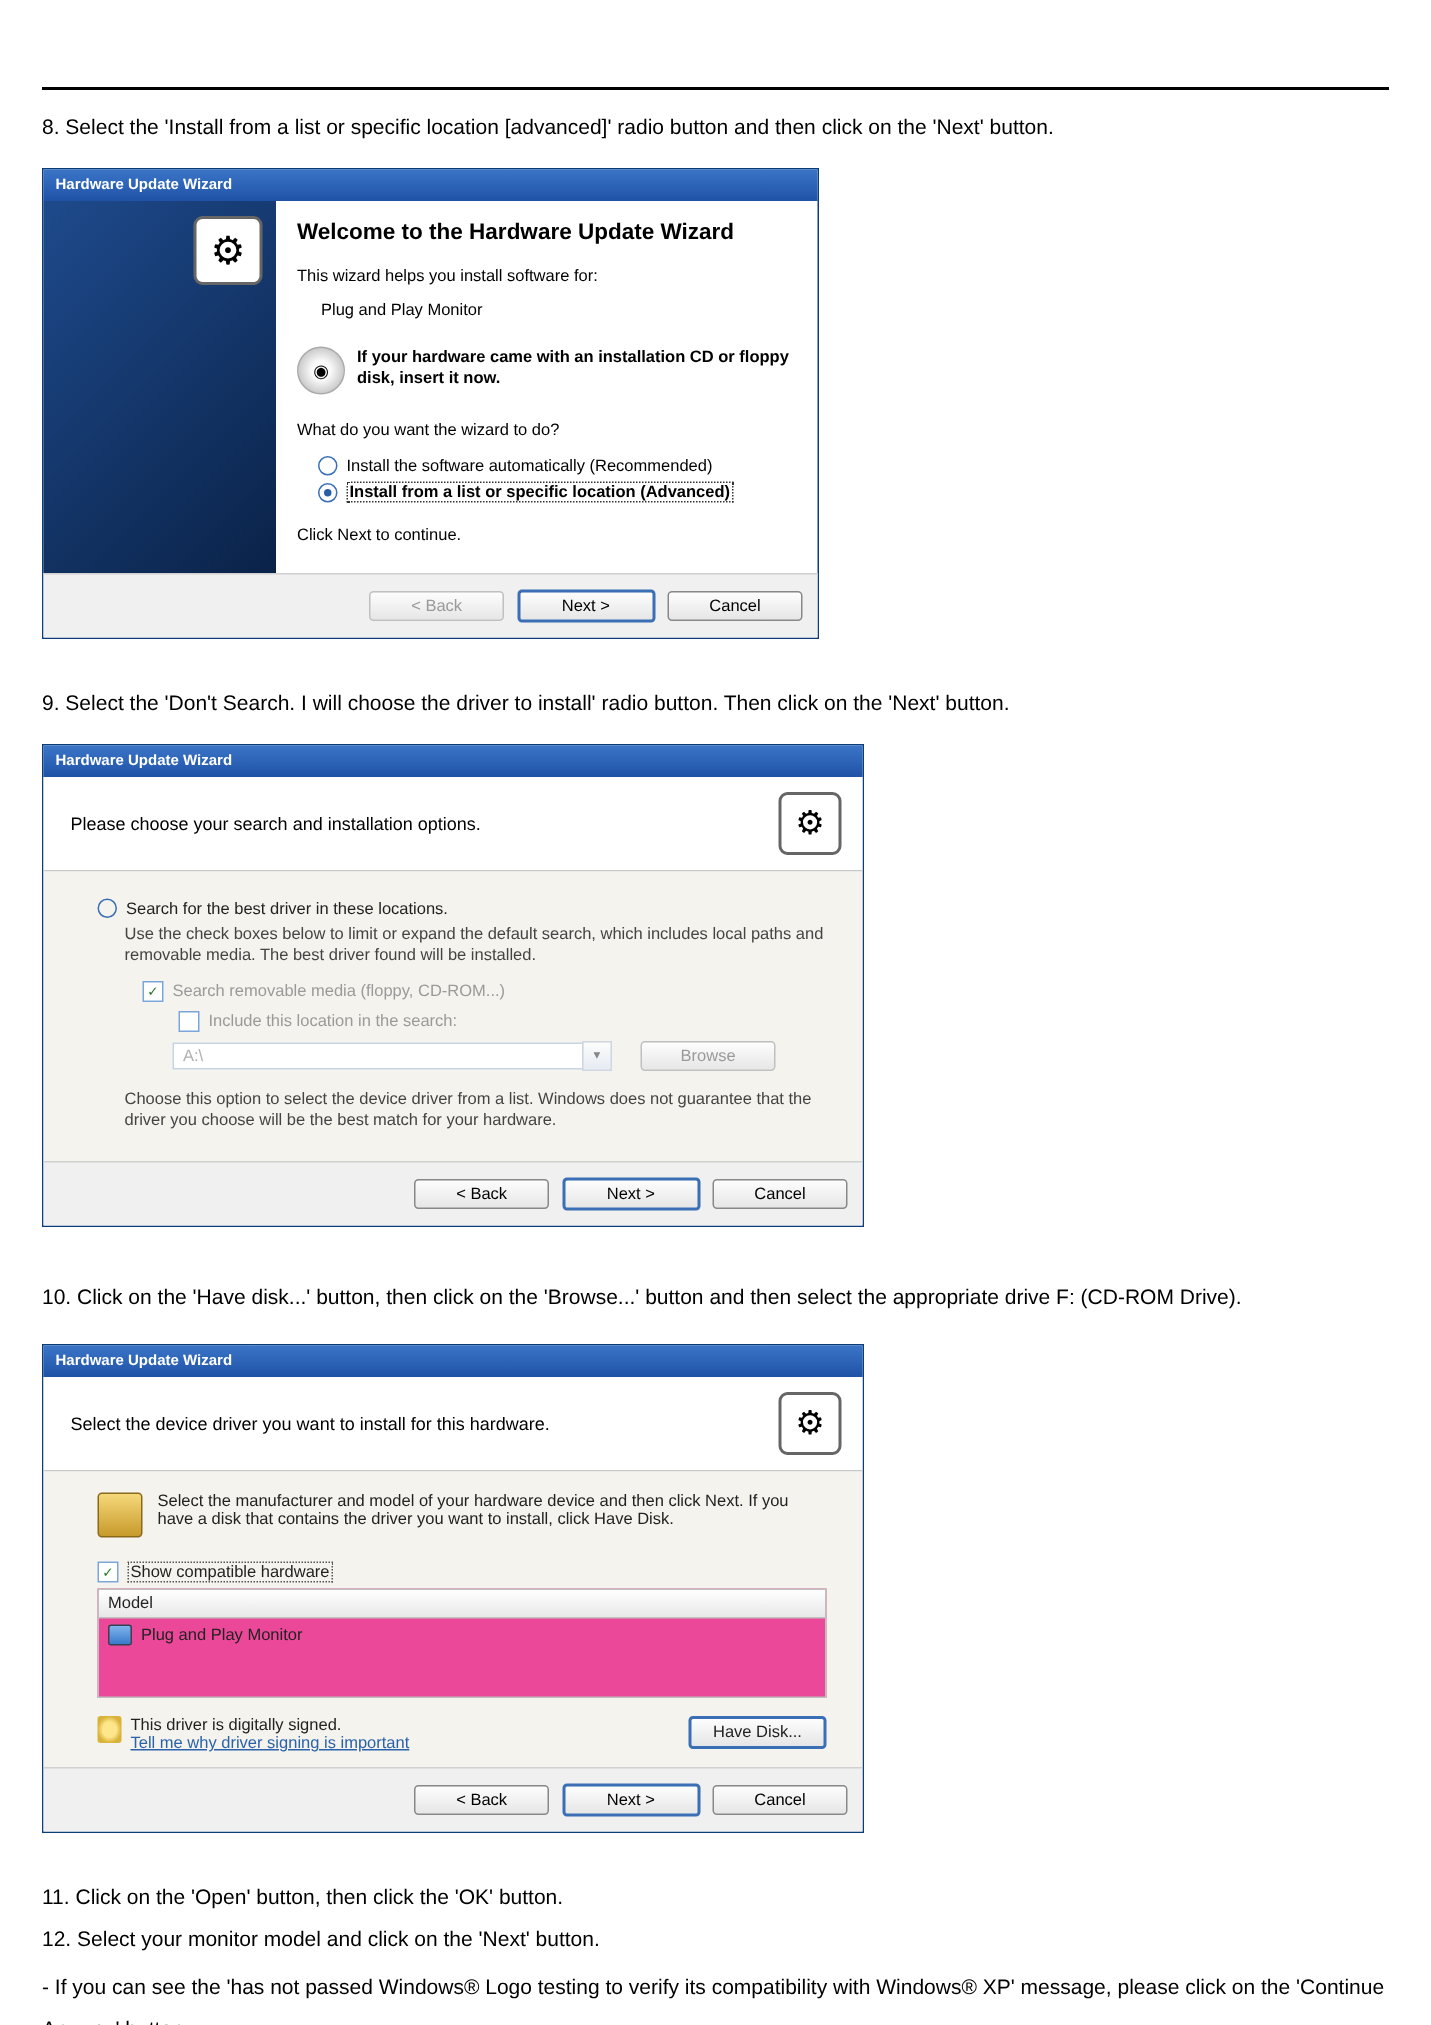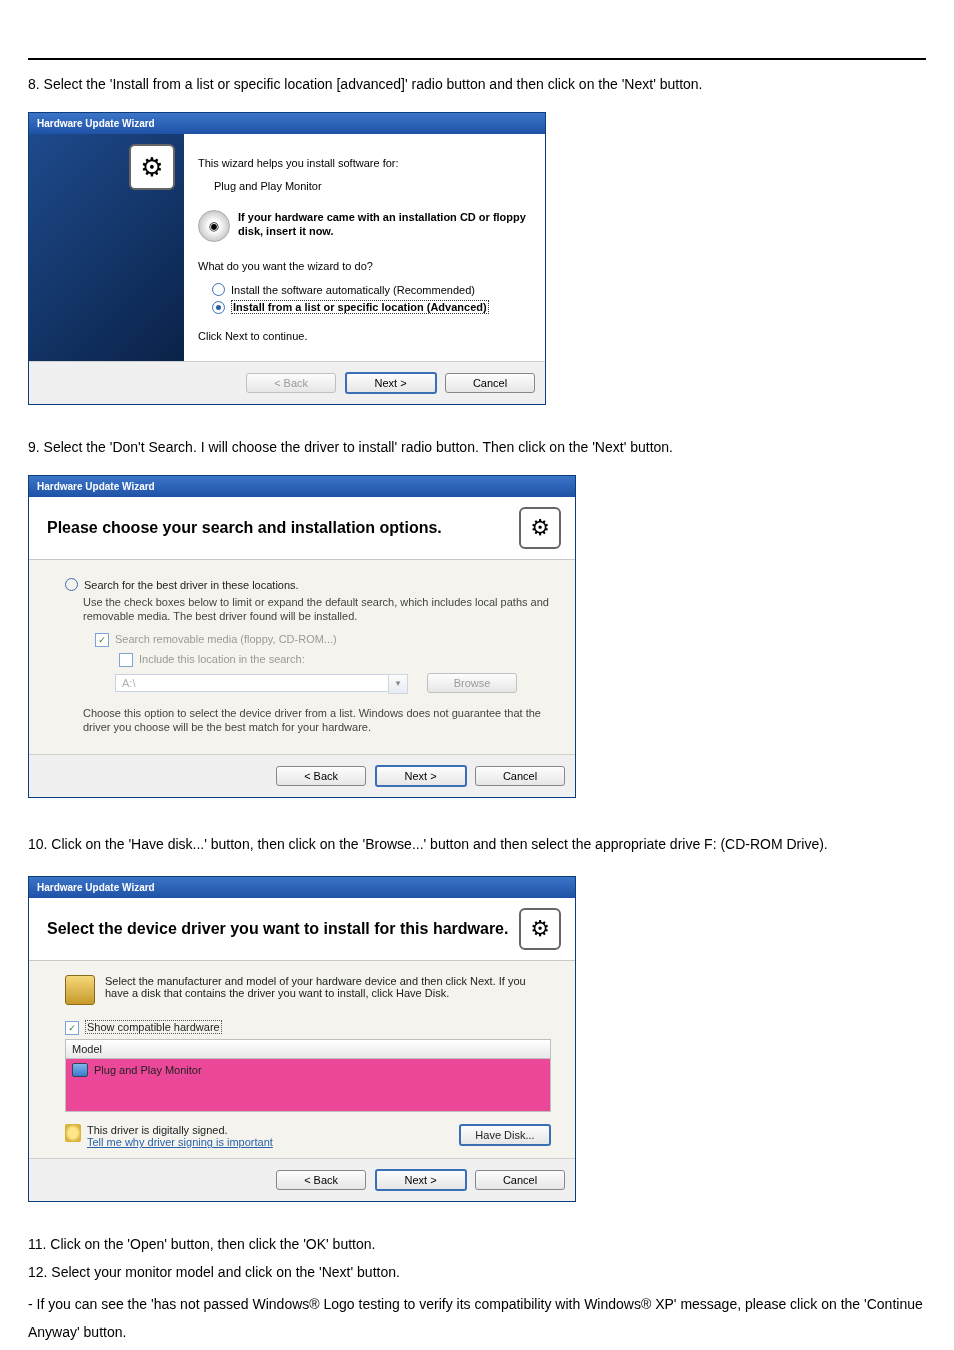--- a/index.html
+++ b/index.html
@@ -117,21 +117,21 @@
 
   
   .wizard-head2 {
     background: #fff;
     padding: 10px 14px 10px 18px;
     border-bottom: 1px solid #c8c8c8;
     display: flex;
     align-items: center;
     justify-content: space-between;
   }
-  .wizard-head2 .h2txt { font-weight: bold; font-size: 16px; }
+  .wizard-head2 .h2txt { font-weight: normal; font-size: 12px; }
   .chip-sm {
     width: 38px; height: 38px;
     background: #fff; border: 2px solid #666; border-radius: 6px;
     display: flex; align-items: center; justify-content: center; font-size: 22px;
   }
   .body2 { background: #f4f3ee; padding: 14px 24px 10px 36px; font-size: 11px; color: #222; }
   .body2 .sub { color: #444; margin: 4px 0 10px 18px; line-height: 14px; }
   .chk { width: 12px; height: 12px; border: 1px solid #7aa5d8; background: #fff; display: inline-flex; align-items: center; justify-content: center; font-size: 9px; color: #2a7a2a; margin-right: 6px; vertical-align: middle; }
   .disabled-txt { color: #9a9a9a; }
   .path-box { display: inline-block; width: 260px; border: 1px solid #c7d3e2; background: #fff; color: #b0b0b0; padding: 2px 6px; font-size: 11px; }
@@ -156,20 +156,21 @@
 
   <p class="instruction">8. Select the 'Install from a list or specific location [advanced]' radio button and then click on the 'Next' button.</p>
 
   <div class="wizard">
     <div class="wizard-title">Hardware Update Wizard</div>
     <div class="wizard-body-split">
       <div class="wizard-left">
         <div class="chip-icon">⚙</div>
       </div>
       <div class="wizard-right">
+        <p class="welcome-h">Welcome to the Hardware Update Wizard</p>
         <p>This wizard helps you install software for:</p>
         <p class="indent">Plug and Play Monitor</p>
         <div class="cd-row">
           <div class="cd-icon">◉</div>
           <div class="cd-text">If your hardware came with an installation CD or floppy disk, insert it now.</div>
         </div>
         <p>What do you want the wizard to do?</p>
         <div class="radio-row">
           <span class="radio"></span>
           <span>Install the software automatically (Recommended)</span>

